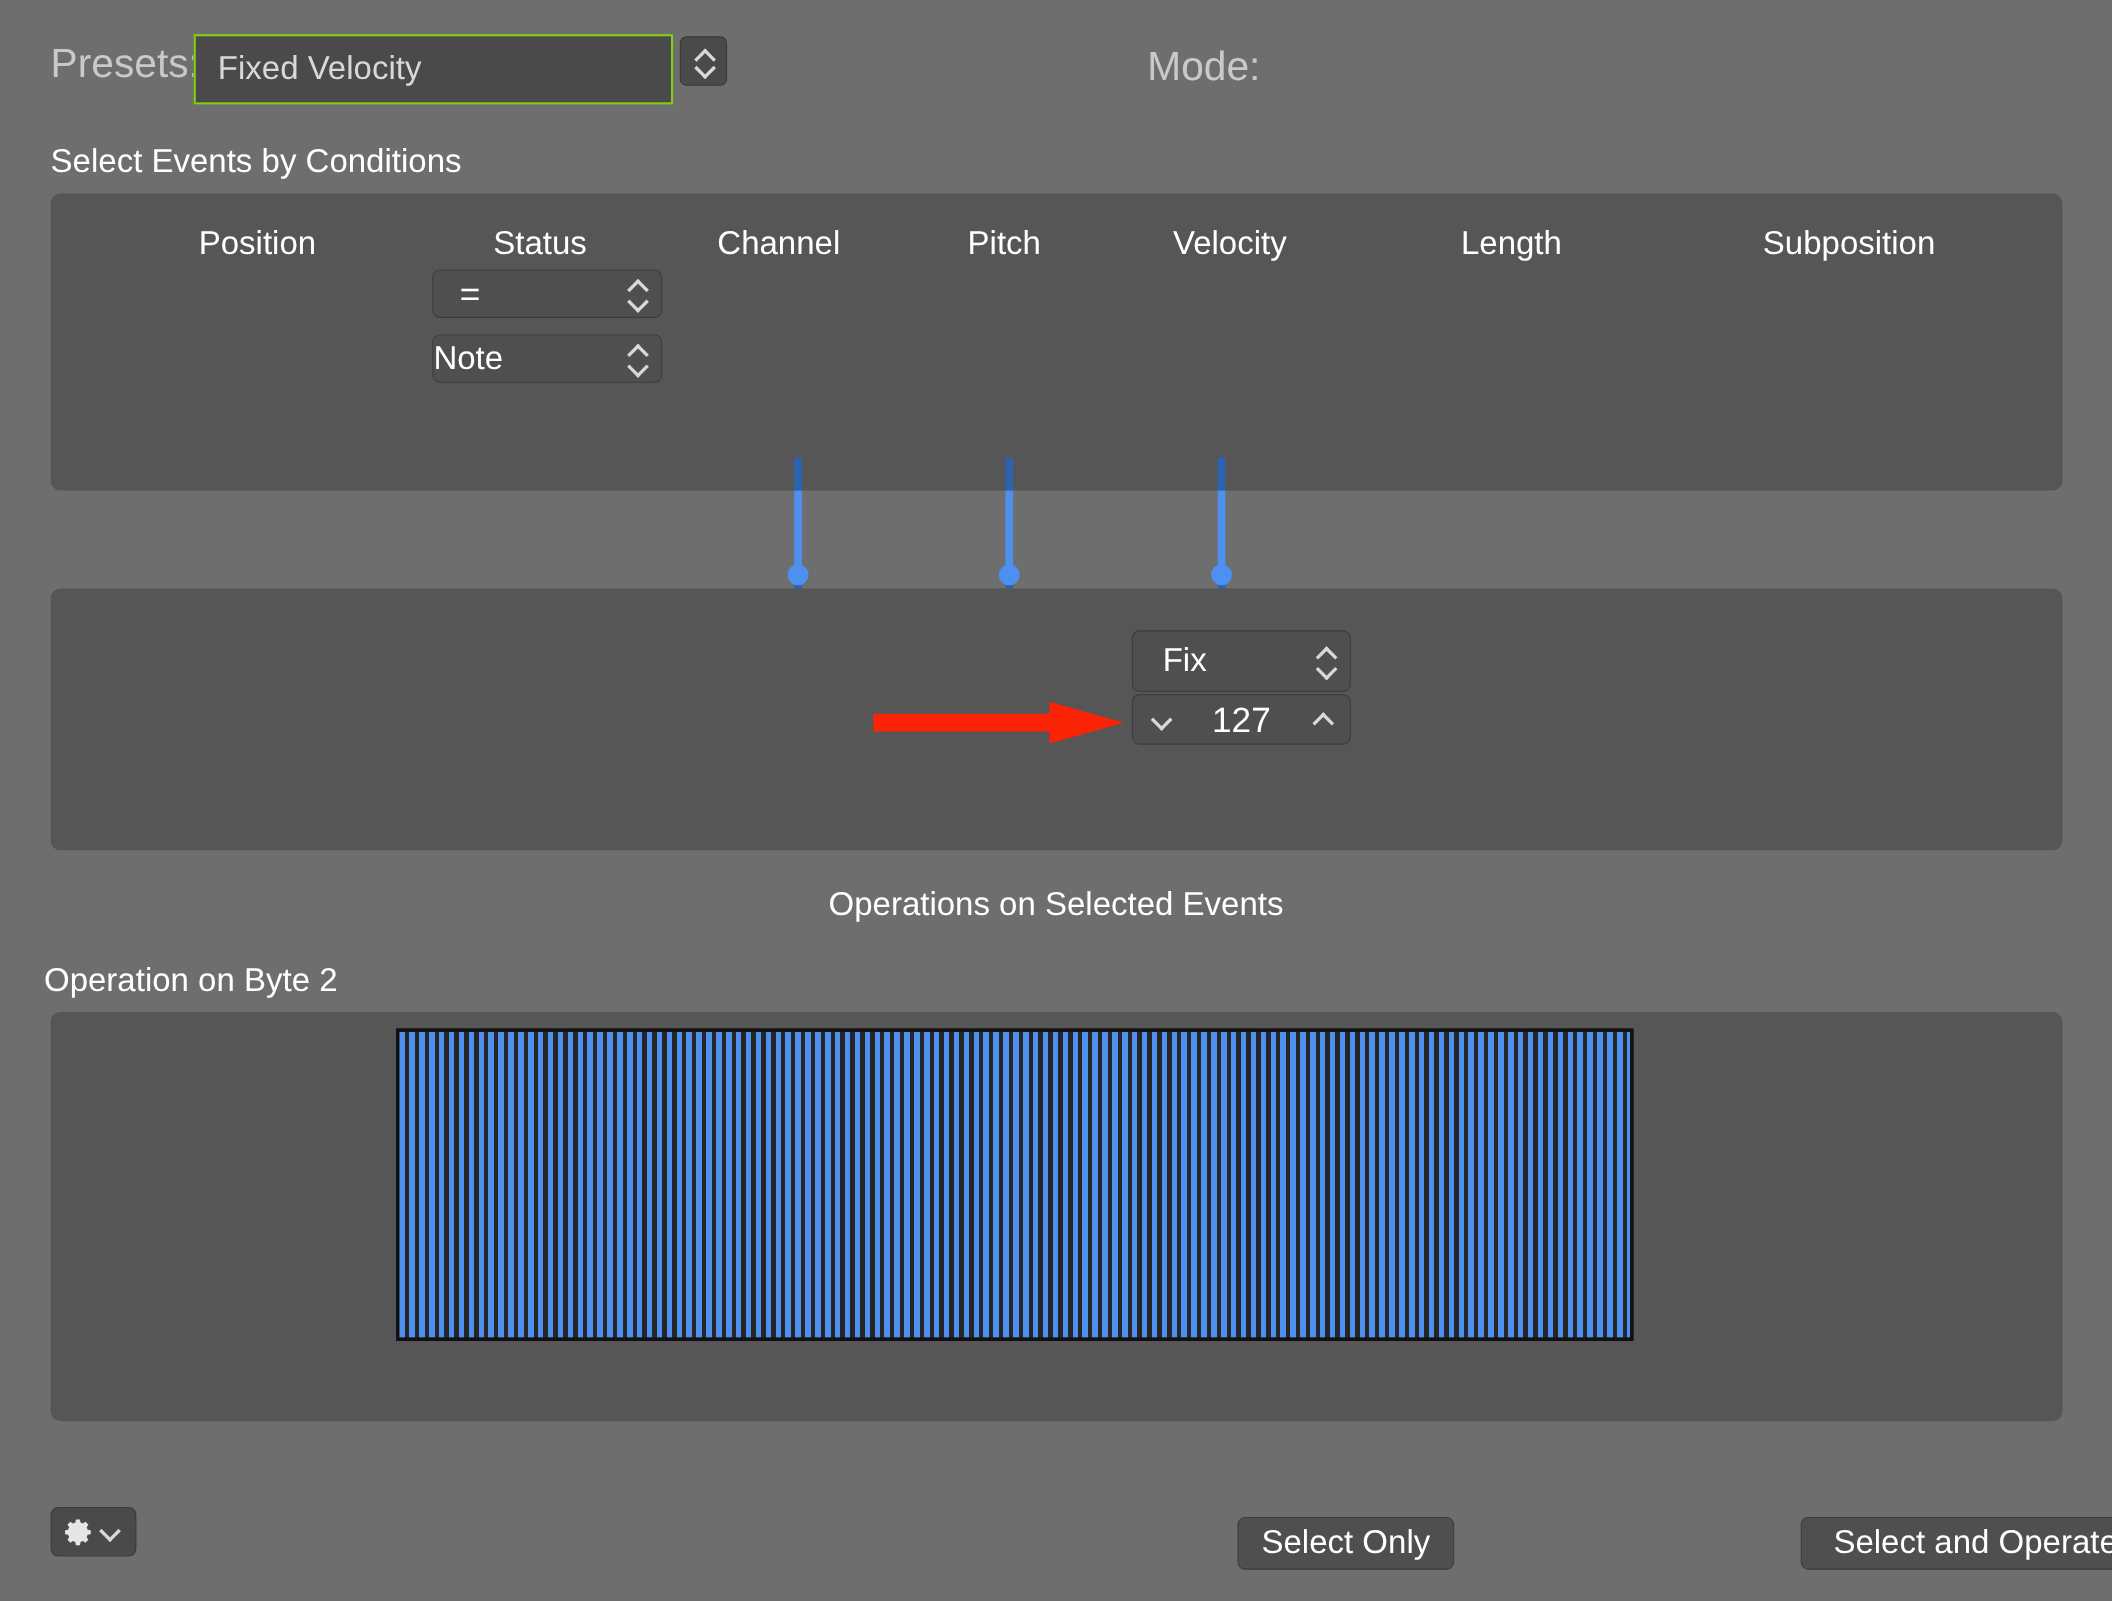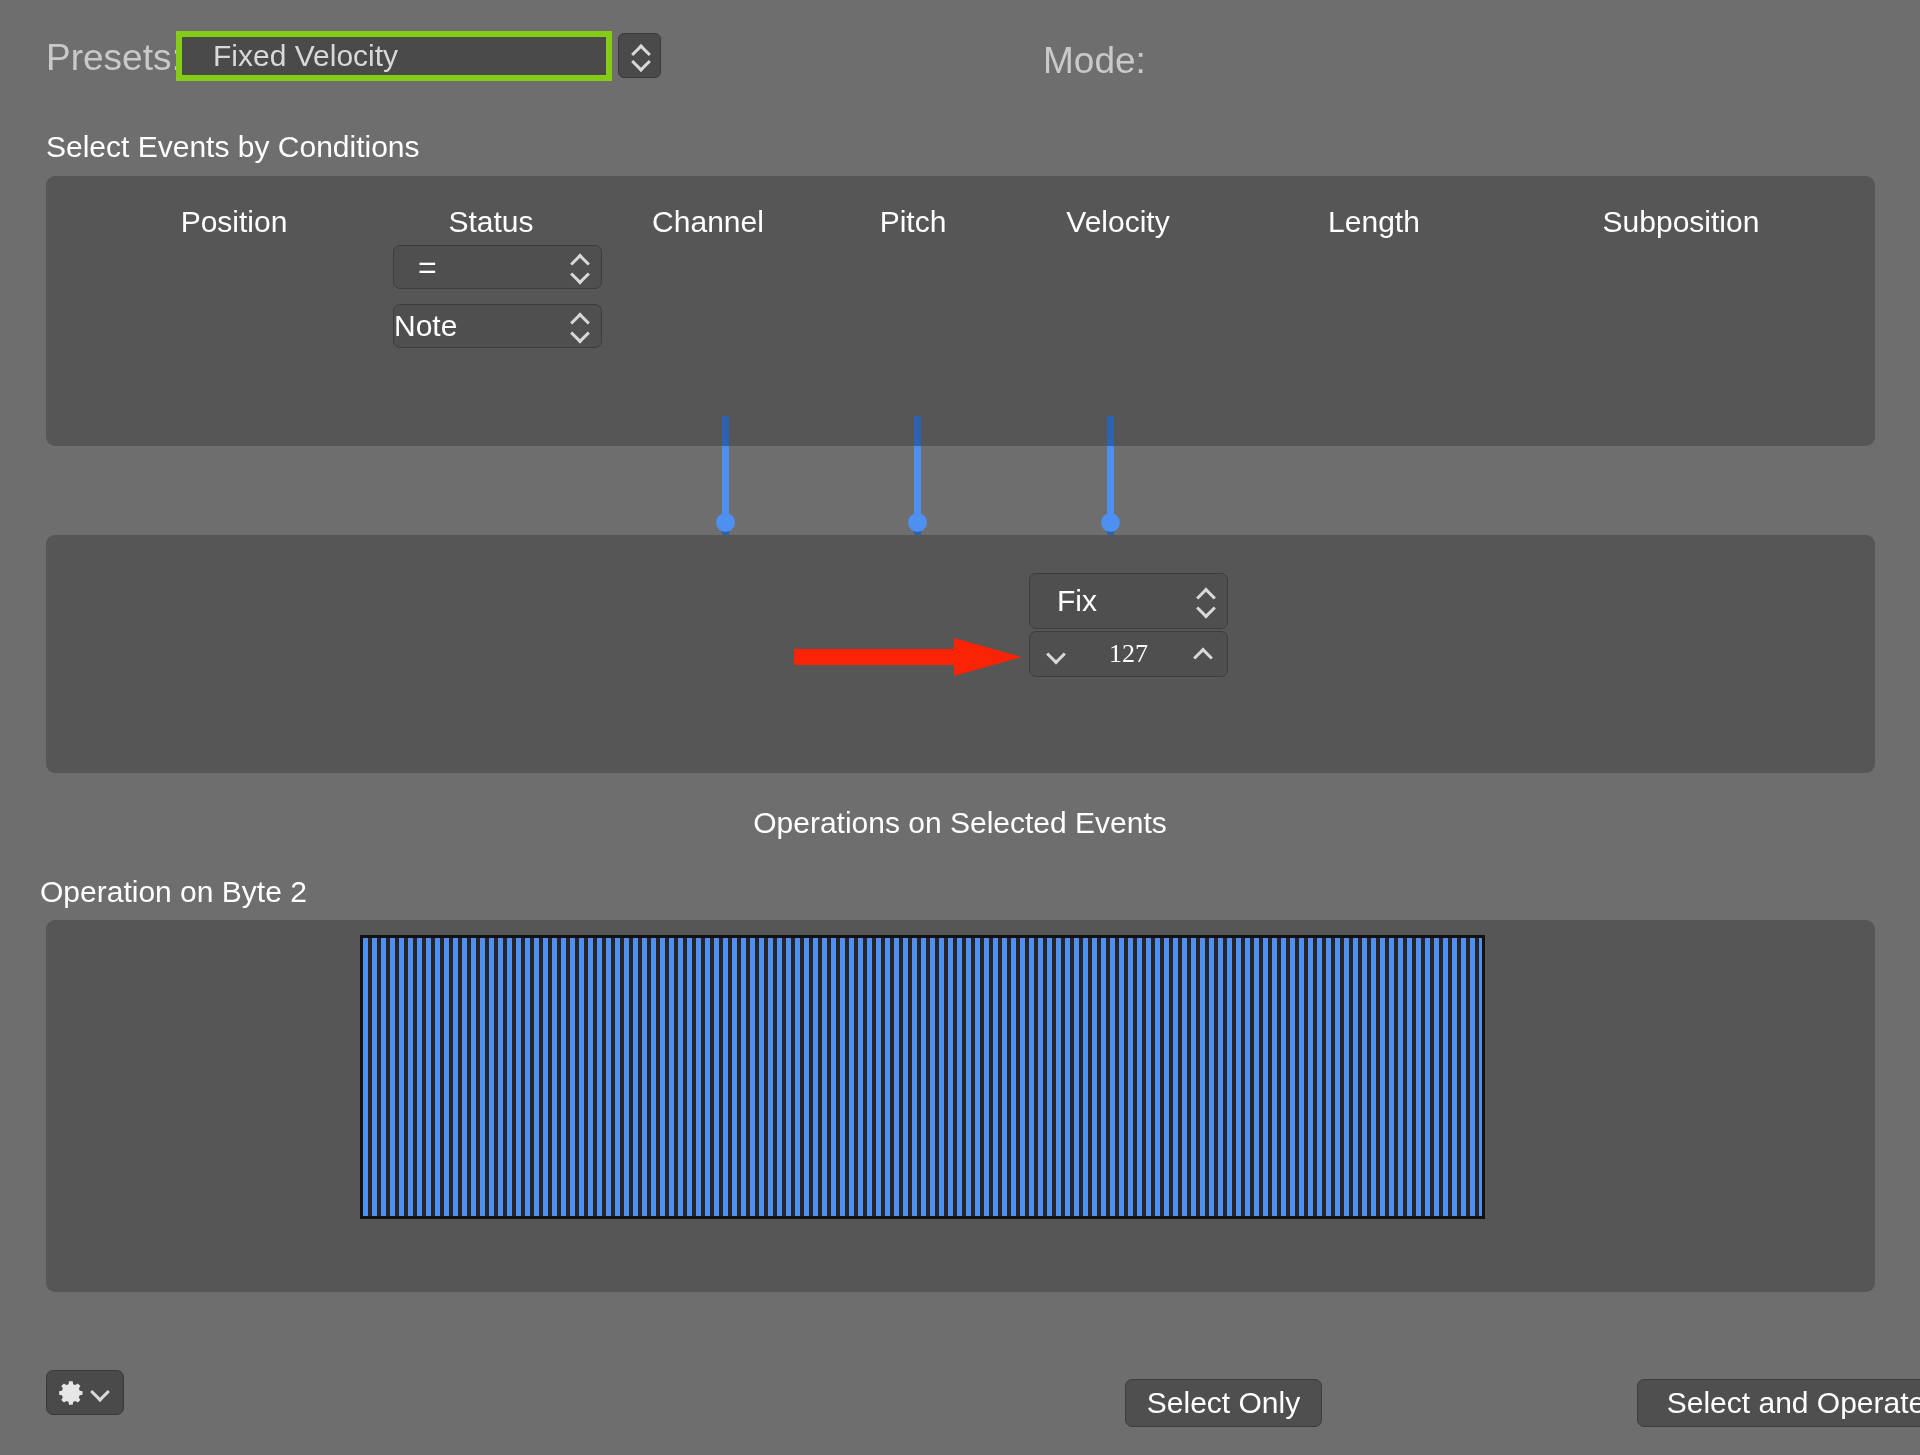--- a/index.html
+++ b/index.html
@@ -22,25 +22,25 @@
     color: #c9c9c9;
     font-size: 37px;
     white-space: nowrap;
   }
 
   
   #presets-label { position: absolute; left: 46px; top: 37px; }
   #presets-field {
     position: absolute;
     left: 176px; top: 31px;
-    width: 436px; height: 50px;
+    width: 436px; height: 64px;
     background: #4a4a4a;
-    border: 6px solid #84cc16;
+    border: 2px solid #84cc16;
     display: flex; align-items: center;
-    padding-left: 31px;
+    padding-left: 20px;
   }
   #presets-field .val { color: #d8d8d8; font-size: 30px; white-space: nowrap; }
   .stepper-btn {
     position: absolute;
     background: #4a4a4a;
     border: 1px solid #3a3a3a;
     border-radius: 6px;
     display: flex; flex-direction: column;
     align-items: center; justify-content: center;
   }
@@ -149,21 +149,21 @@
   
   #velocity-value {
     position: absolute;
     left: 1029px; top: 631px; width: 199px; height: 46px;
     background: #4f4f4f;
     border: 1px solid #3d3d3d;
     border-radius: 7px;
     display: flex; align-items: center; justify-content: center;
   }
   #velocity-value .num {
-    color: #ffffff; font-size: 26px; font-family: Liberation Serif, serif;
+    color: #ffffff; font-size: 32px;
   }
   #velocity-value .sidechev {
     position: absolute; top: 50%; transform: translateY(-50%);
   }
   #velocity-value .sidechev.left  { left: 16px; }
   #velocity-value .sidechev.right { right: 16px; }
 
   
   .conn { position: absolute; width: 7px; }
   .conn .seg-dark {

